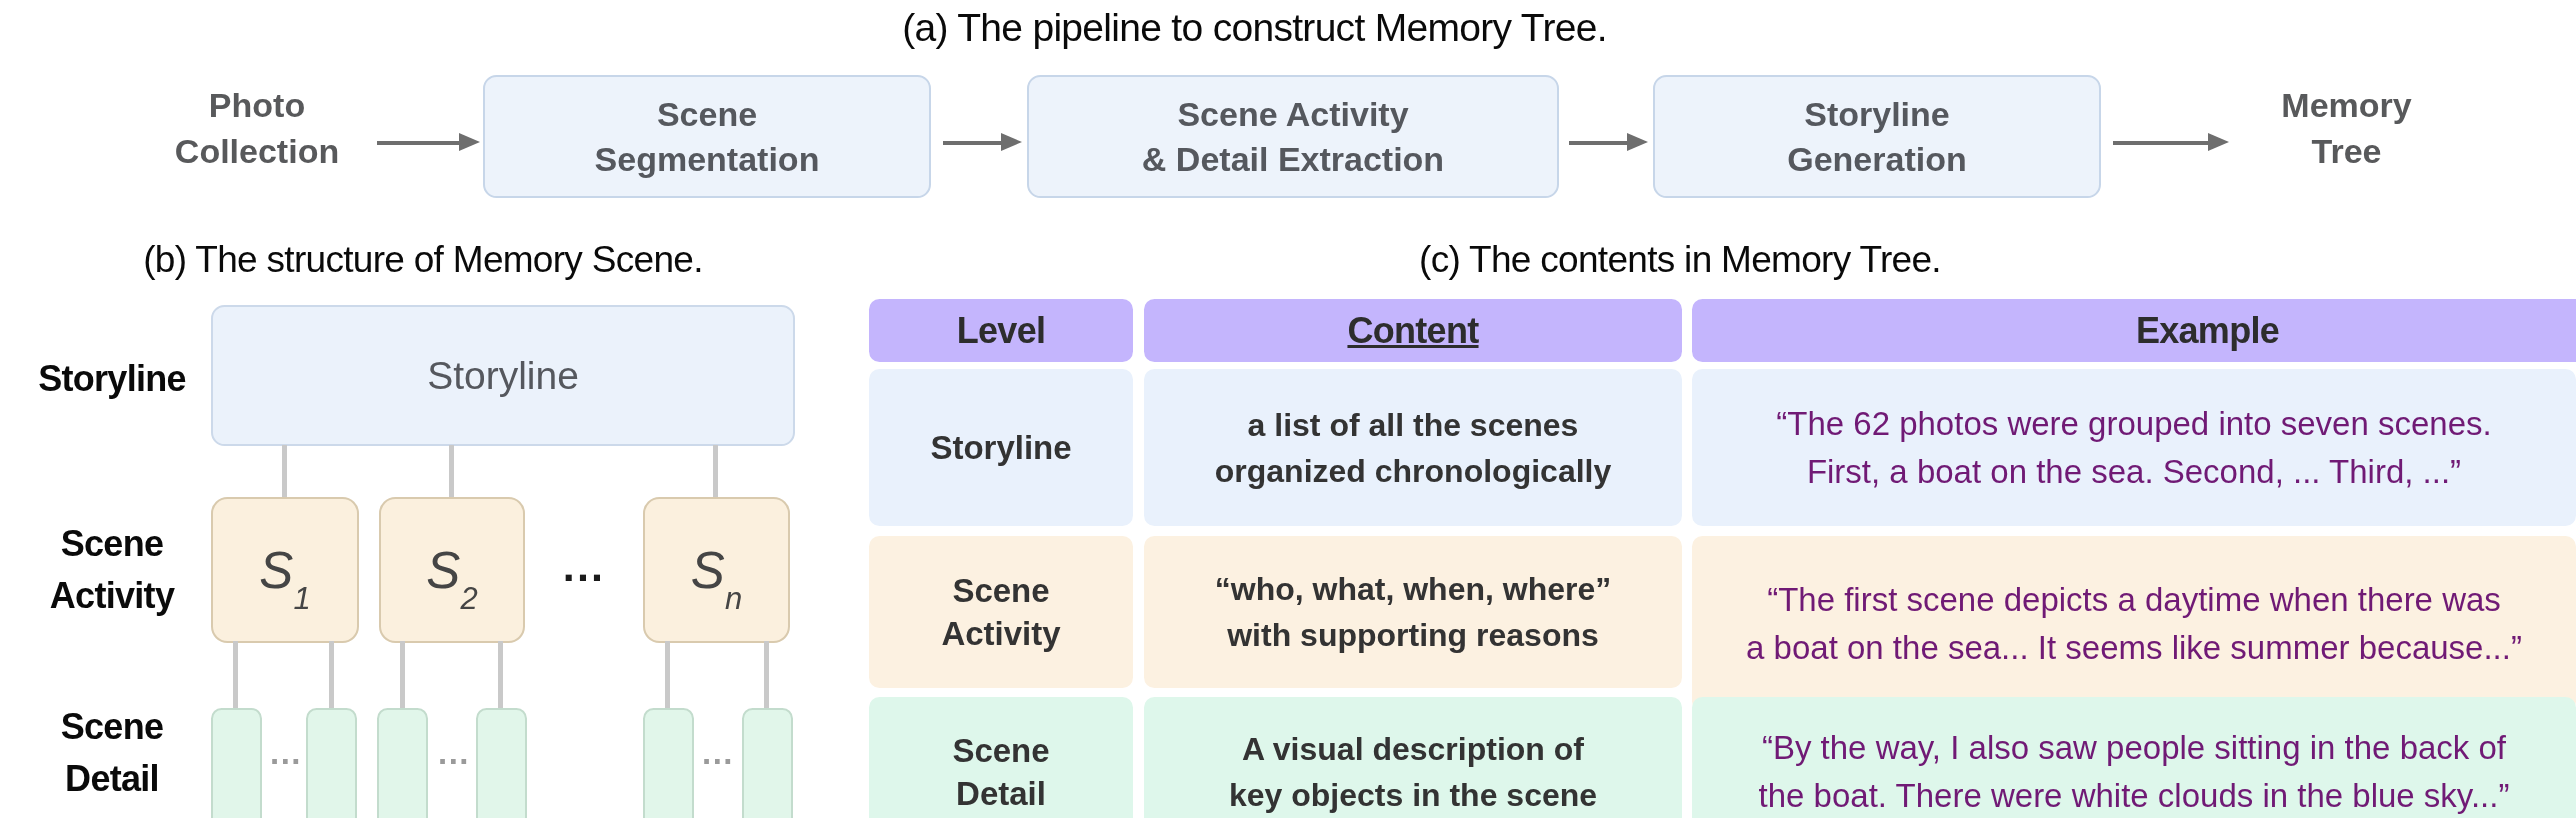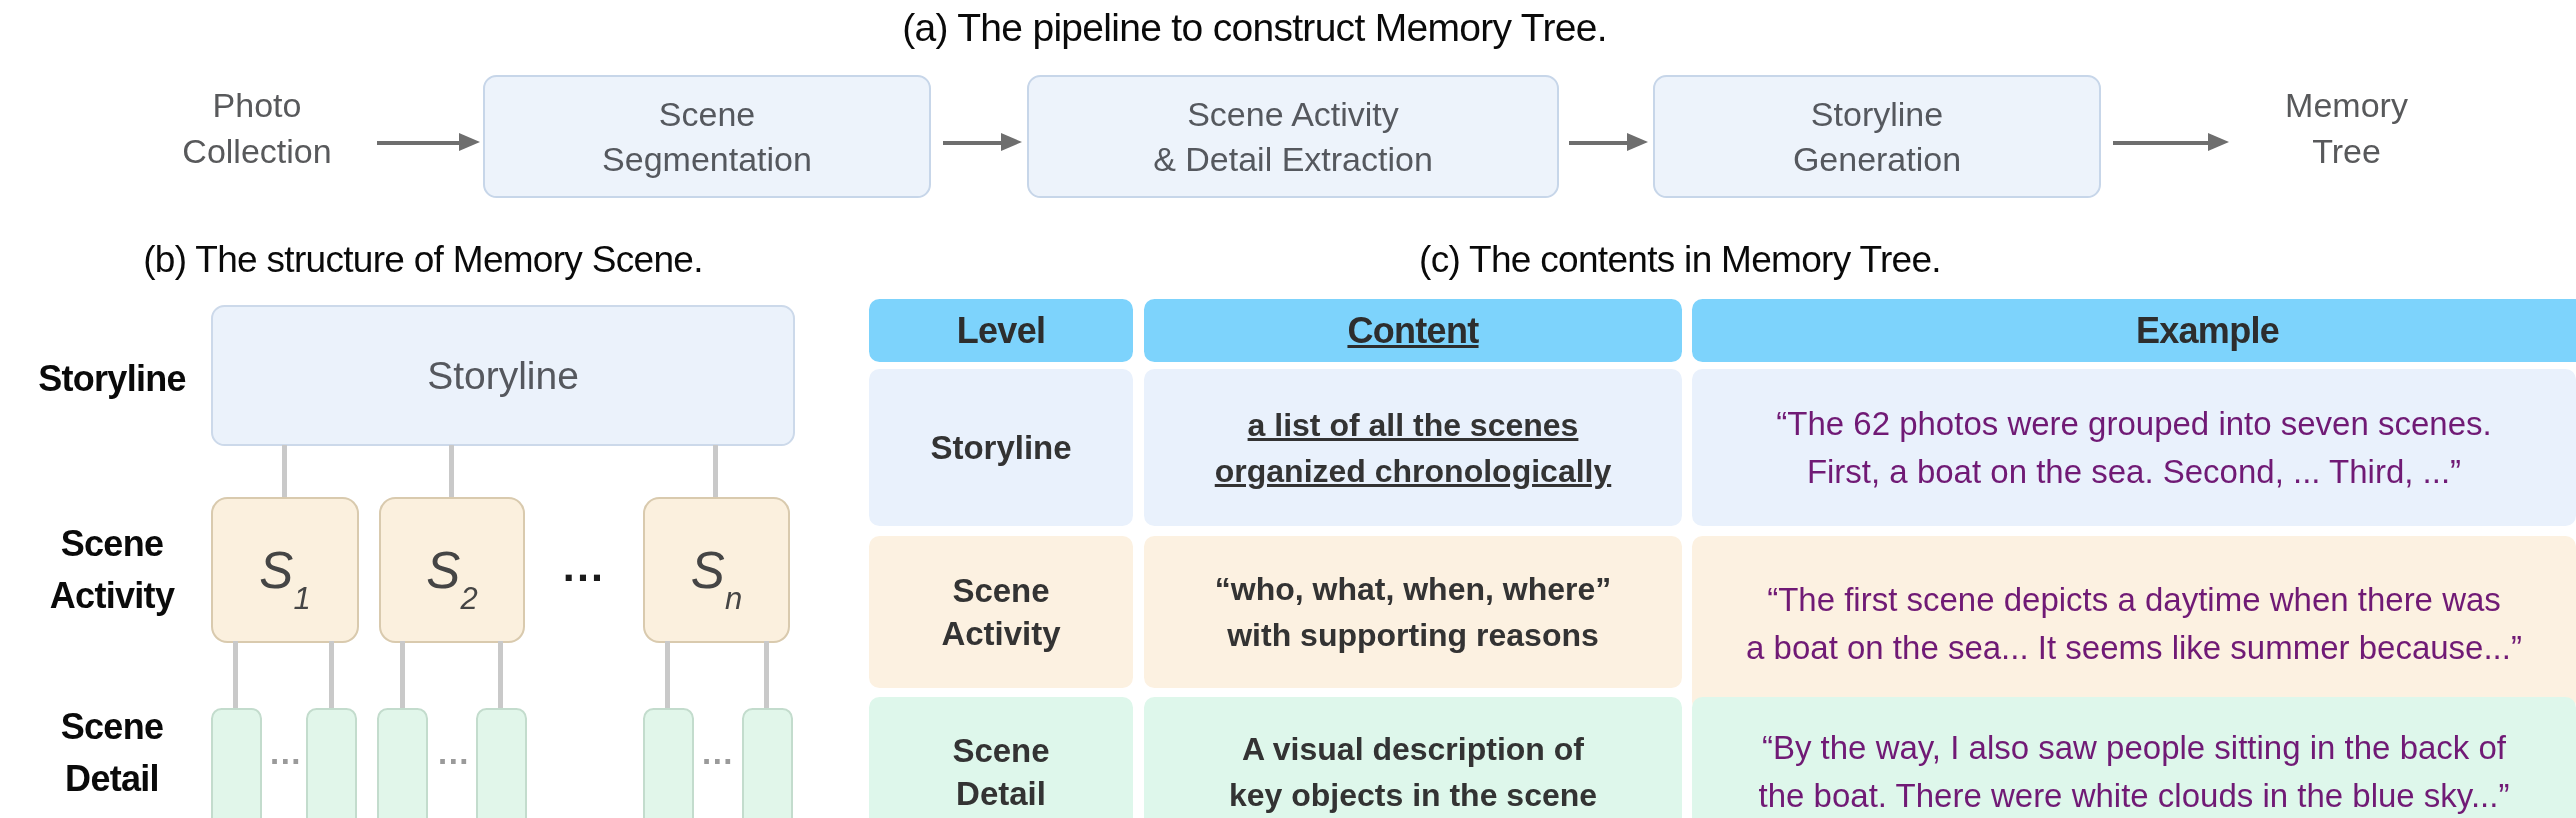--- a/index.html
+++ b/index.html
@@ -1,20 +1,20 @@
 <!DOCTYPE html>
 <html style="font-size:12px"><head>
 <meta charset="utf-8">
 <style>
   html,body{margin:0;padding:0;background:#ffffff;}
   #canvas{
     position:relative;width:2576px;height:819px;overflow:hidden;background:#ffffff;
     font-family:"Liberation Sans", sans-serif;
   }
-  .pre{white-space:pre-line;}
+  .pre{white-space:pre-line;font-weight:bold;}
   .sec-title{
     position:absolute;margin:0;text-align:center;font-weight:normal;color:#0a0a0a;
     font-size:39px;letter-spacing:-0.7px;
   }
   
   .flow-label{
     position:absolute;text-align:center;color:#58595b;font-size:34px;line-height:46px;
   }
   .flow-box{
     position:absolute;height:123px;box-sizing:border-box;
@@ -55,21 +55,21 @@
     position:absolute;top:708px;width:51px;height:142px;box-sizing:border-box;
     background:#e1f6ea;border:2.2px solid #c3dccd;border-radius:10.5px;
   }
   .bar-dots{
     position:absolute;top:734px;width:60px;text-align:center;
     font-size:33px;font-weight:bold;color:#9a9a9a;letter-spacing:1.5px;
   }
   
   .th{
     position:absolute;top:299px;height:63px;box-sizing:border-box;
-    background:#7dd3fc;border-radius:10.5px;
+    background:#c4b5fd;border-radius:10.5px;
     display:flex;align-items:center;justify-content:center;
     font-size:36px;font-weight:bold;color:#2d2d2d;letter-spacing:-0.7px;
   }
   .cell{
     position:absolute;box-sizing:border-box;border-radius:10.5px;
     display:flex;align-items:center;justify-content:center;text-align:center;
   }
   .row-storyline .cell{background:#e9f1fc;}
   .row-activity  .cell{background:#fcf1e1;}
   .row-detail    .cell{background:#def7eb;}
@@ -168,21 +168,21 @@
 
   <section>
     <h2 class="sec-title" style="left:1344px;top:239px;width:672px;font-size:37px;">(c) The contents in Memory Tree.</h2>
 
     <div class="th" style="left:869px;width:264px;">Level</div>
     <div class="th" style="left:1144px;width:538px;text-decoration:underline;">Content</div>
     <div class="th" style="left:1692px;width:1031px;">Example</div>
 
     <div class="row-storyline">
       <div class="cell level pre" style="left:869px;top:369px;width:264px;height:157px;">Storyline</div>
-      <div class="cell content pre" style="left:1144px;top:369px;width:538px;height:157px;text-decoration:underline;">a list of all the scenes
+      <div class="cell content pre" style="left:1144px;top:369px;width:538px;height:157px;">a list of all the scenes
 organized chronologically</div>
       <div class="cell example pre" style="left:1692px;top:369px;width:884px;height:157px;">“The 62 photos were grouped into seven scenes.
 First, a boat on the sea. Second, ... Third, ...”</div>
     </div>
 
     <div class="row-activity">
       <div class="cell level pre" style="left:869px;top:536px;width:264px;height:152px;">Scene
 Activity</div>
       <div class="cell content pre" style="left:1144px;top:536px;width:538px;height:152px;">“who, what, when, where”
 with supporting reasons</div>

